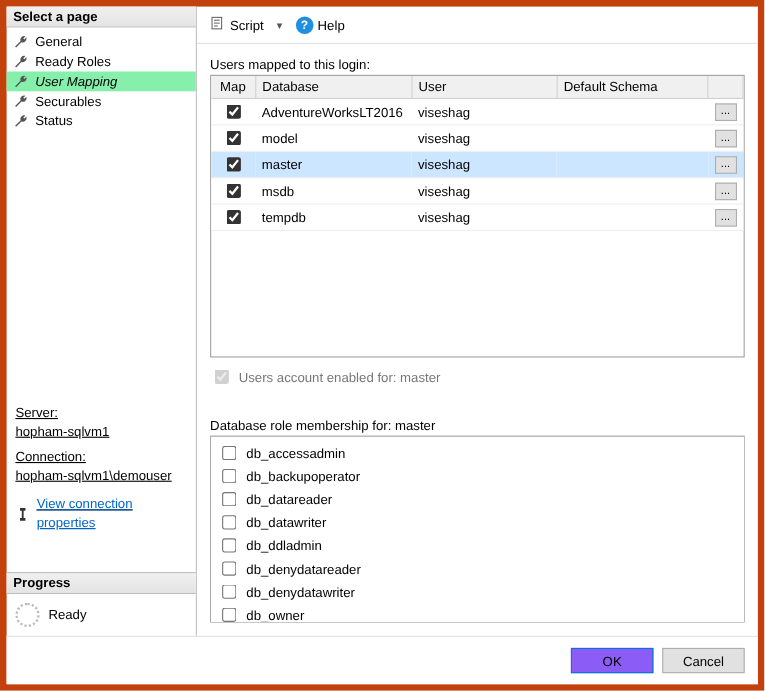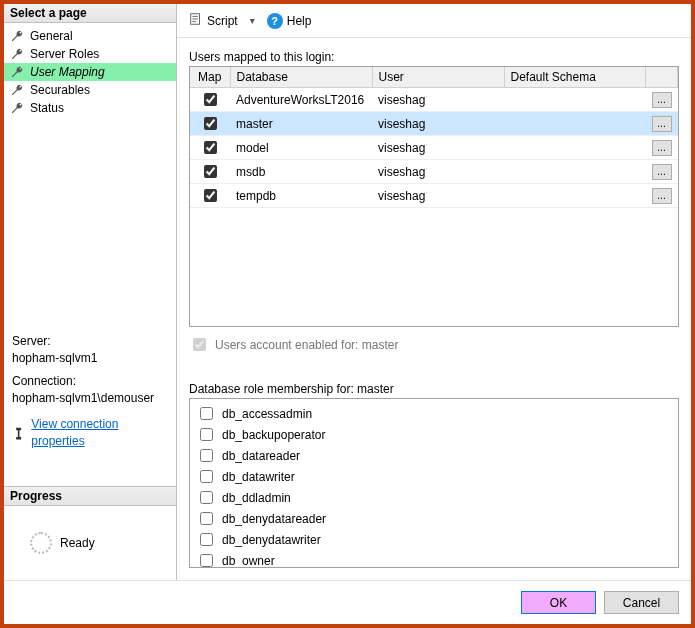--- a/index.html
+++ b/index.html
@@ -1,30 +1,30 @@
 <!DOCTYPE html>
 <html><head>
 <meta charset="utf-8">
 <style>
   * { box-sizing: border-box; font-family: "Segoe UI", Tahoma, sans-serif; font-size: 12px; }
   html, body { margin: 0; padding: 0; background: #fff; color: #000; }
-  .app { width: 695px; height: 628px; display: flex; flex-direction: column; border: 4px solid #c2410c; }
+  .app { width: 695px; height: 628px; display: flex; flex-direction: column; border: 6px solid #c2410c; }
   .main-row { flex: 1; display: flex; min-height: 0; }
   .sidebar { width: 173px; border-right: 1px solid #c0c0c0; display: flex; flex-direction: column; }
   .panel-header { background: linear-gradient(#f0f0f0,#e4e4e4); border-bottom: 1px solid #c0c0c0; padding: 2px 6px; font-weight: bold; }
   .panel-body { padding: 4px 0; }
   .panel-section { border-top: 1px solid #c0c0c0; }
   .nav-item { display: flex; align-items: center; gap: 6px; padding: 2px 6px; cursor: pointer; }
   .nav-item.selected { background: #86efac; font-style: italic; }
   .wrench-icon { width: 14px; height: 14px; display:inline-flex; align-items:center; justify-content:center; }
   .wrench-icon svg { width:14px; height:14px; }
-  .conn-body { padding: 6px 8px; line-height: 1.4; }
+  .conn-body { padding: 6px 8px; line-height: 1.4; text-decoration: underline; }
   .conn-label { margin-top: 6px; }
   .link { color: #0066cc; text-decoration: underline; cursor: pointer; }
-  .progress-body { display:flex; align-items:center; gap:8px; padding:26px; }
+  .progress-body { display:flex; align-items:center; gap:8px; padding:8px; }
   .spinner { width:22px; height:22px; border:2px dotted #bbb; border-radius:50%; }
   .flex-spacer { flex:1; }
   .content { flex:1; display:flex; flex-direction:column; padding:0; min-width:0; }
   .toolbar { display:flex; align-items:center; gap:4px; padding:6px 8px; border-bottom:1px solid #e0e0e0; }
   .toolbar-btn { display:flex; align-items:center; gap:4px; padding:2px 4px; cursor:pointer; }
   .dropdown-arrow { font-size:10px; color:#555; padding:0 4px; cursor:pointer;}
   .help-icon { width:16px;height:16px;border-radius:50%;background:#1e8fe1;color:#fff;display:inline-flex;align-items:center;justify-content:center;font-weight:bold;font-size:11px;}
   .content-inner { flex:1; padding:8px 12px 12px 12px; display:flex; flex-direction:column; min-height:0; }
   .label-row { margin:4px 0 2px 0; }
   .grid { border:1px solid #a0a0a0; background:#fff; height:268px; overflow:auto; }
@@ -41,21 +41,21 @@
   .schema-col { }
   .btn-col { width:26px; text-align:center; }
   .ellipsis-btn { width:20px;height:16px;border:1px solid #adadad;background:#e1e1e1;display:inline-flex;align-items:center;justify-content:center;cursor:pointer;font-size:10px;line-height:1;}
   .check { width:13px;height:13px; accent-color:#333; cursor:pointer;}
   .guest-row { display:flex; align-items:center; gap:6px; margin:8px 0 4px 0; color:#777; }
   .guest-row input { cursor:not-allowed; }
   .roles-box { border:1px solid #a0a0a0; background:#fff; flex:1; padding:4px 6px; overflow:auto; min-height:170px;}
   .role-item { display:flex; align-items:center; gap:6px; padding:1px 0; }
   .footer { display:flex; justify-content:flex-end; gap:8px; padding:10px 12px; border-top:1px solid #e0e0e0; background:#fff;}
   .btn { min-width:75px; height:23px; border:1px solid #adadad; background:#e1e1e1; cursor:pointer; }
-  .btn.primary { border:1px solid #0078d7; background:#f0abfc; }
+  .btn.primary { border:1px solid #0078d7; background:#8b5cf6; }
   .conn-icon { display:inline-flex; width:14px; }
 </style>
 </head>
 <body>
 
 <div class="app">
   <div class="main-row">
 
     <div class="sidebar">
       <div class="panel-header">Select a page</div>
@@ -67,21 +67,21 @@
               </svg>
             </span>
             <span>General</span>
           </div>
           <div class="nav-item">
             <span class="wrench-icon">
               <svg viewBox="0 0 16 16">
                 <path fill="#555" d="M13.7 3.3a4 4 0 0 1-5.1 5.1L3 14l-1-1 5.6-5.6A4 4 0 0 1 12.7 2.3l-2.2 2.2 1 1 2.2-2.2z"></path>
               </svg>
             </span>
-            <span>Server Roles</span>
+            <span>Ready Roles</span>
           </div>
           <div class="nav-item selected">
             <span class="wrench-icon">
               <svg viewBox="0 0 16 16">
                 <path fill="#555" d="M13.7 3.3a4 4 0 0 1-5.1 5.1L3 14l-1-1 5.6-5.6A4 4 0 0 1 12.7 2.3l-2.2 2.2 1 1 2.2-2.2z"></path>
               </svg>
             </span>
             <span>User Mapping</span>
           </div>
           <div class="nav-item">
@@ -161,30 +161,30 @@
               </tr>
             </thead>
             <tbody id="mapping-body">
                 <tr class="row">
                   <td class="map-col"><input type="checkbox" class="check" checked="" style=""></td>
                   <td class="db-col">AdventureWorksLT2016</td>
                   <td class="user-col">viseshag</td>
                   <td class="schema-col"></td>
                   <td class="btn-col"><span class="ellipsis-btn">...</span></td>
                 </tr>
+                <tr class="row">
+                  <td class="map-col"><input type="checkbox" class="check" checked="" style=""></td>
+                  <td class="db-col">model</td>
+                  <td class="user-col">viseshag</td>
+                  <td class="schema-col"></td>
+                  <td class="btn-col"><span class="ellipsis-btn">...</span></td>
+                </tr>
                 <tr class="row selected">
                   <td class="map-col"><input type="checkbox" class="check" checked="" style=""></td>
                   <td class="db-col">master</td>
-                  <td class="user-col">viseshag</td>
-                  <td class="schema-col"></td>
-                  <td class="btn-col"><span class="ellipsis-btn">...</span></td>
-                </tr>
-                <tr class="row">
-                  <td class="map-col"><input type="checkbox" class="check" checked="" style=""></td>
-                  <td class="db-col">model</td>
                   <td class="user-col">viseshag</td>
                   <td class="schema-col"></td>
                   <td class="btn-col"><span class="ellipsis-btn">...</span></td>
                 </tr>
                 <tr class="row">
                   <td class="map-col"><input type="checkbox" class="check" checked="" style=""></td>
                   <td class="db-col">msdb</td>
                   <td class="user-col">viseshag</td>
                   <td class="schema-col"></td>
                   <td class="btn-col"><span class="ellipsis-btn">...</span></td>

